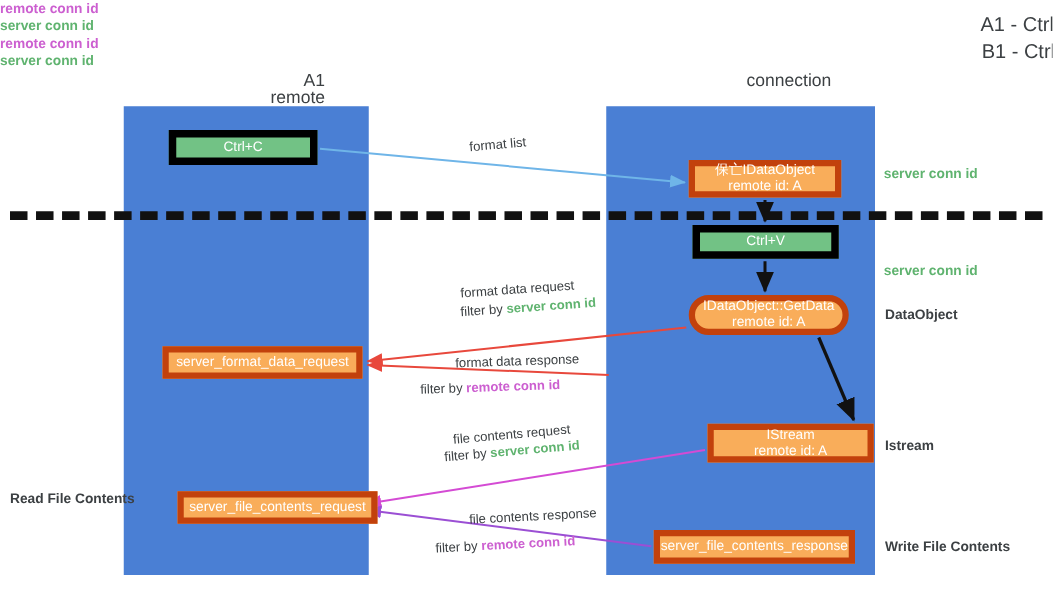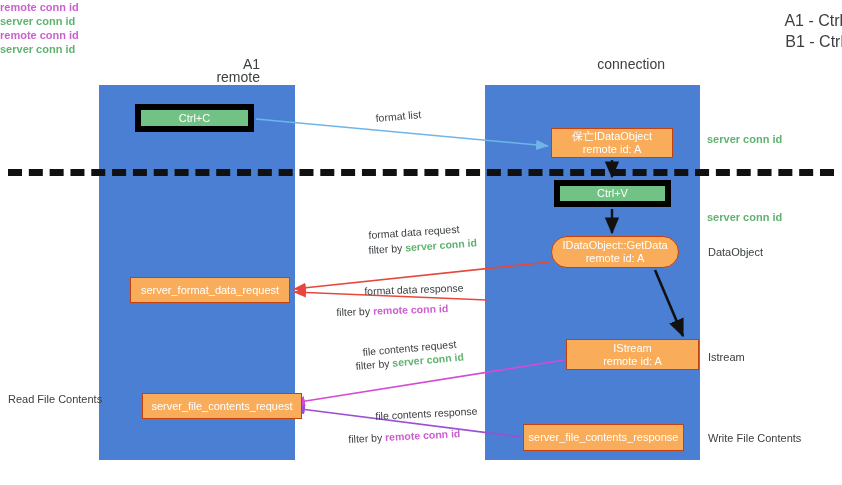--- a/index.html
+++ b/index.html
@@ -38,35 +38,35 @@
   }
 
   
   .node{
     position:absolute;box-sizing:border-box;
     display:flex;flex-direction:column;align-items:center;justify-content:center;
     color:#ffffff;font-size:11px;line-height:13px;text-align:center;
   }
   .node .l2{font-size:11px;}
   .green{background:#72c285;border:6px solid #000000;}
-  .orange{background:#f9ad5a;border:1px solid #c2410c;}
+  .orange{background:#f9ad5a;border:5px solid #c2410c;}
 
   .n-ctrlc{left:135px;top:104px;width:119px;height:28px;}
   .n-idataobject{left:551px;top:128px;width:122px;height:30px;}
   .n-ctrlv{left:554px;top:180px;width:117px;height:27px;}
   .n-getdata{left:551px;top:236px;width:128px;height:32px;border-radius:16px;}
   .n-istream{left:566px;top:339px;width:133px;height:31px;}
   .n-fmtreq{left:130px;top:277px;width:160px;height:26px;}
   .n-fmtresp{left:489px;top:287px;width:157px;height:26px;}
   .n-filereq{left:142px;top:393px;width:160px;height:26px;}
   .n-fileresp{left:523px;top:424px;width:161px;height:27px;}
 
   
   .anno{position:absolute;font-size:11px;line-height:14px;font-weight:bold;}
-  .anno.plain{font-weight:normal;color:#3c4043;}
+  .anno.plain{font-weight:bold;color:#3c4043;}
   .green-t{color:#5fb36f;}
   .purple-t{color:#cc5fd0;}
 
   .a-srv1{left:707px;top:132px;}
   .a-srv2{left:707px;top:210px;}
   .a-dataobject{left:708px;top:245px;}
   .a-istream{left:708px;top:350px;}
   .a-writefile{left:708px;top:431px;}
 
   .a-left1{left:8px;top:278px;}

